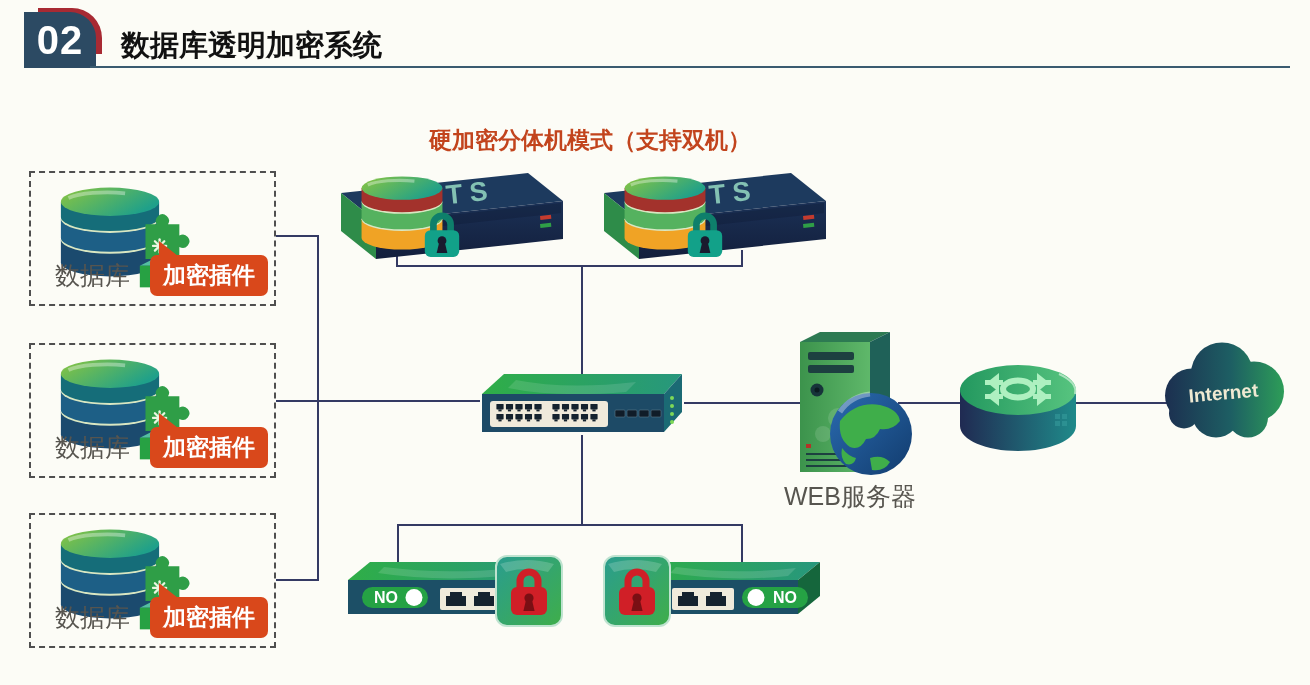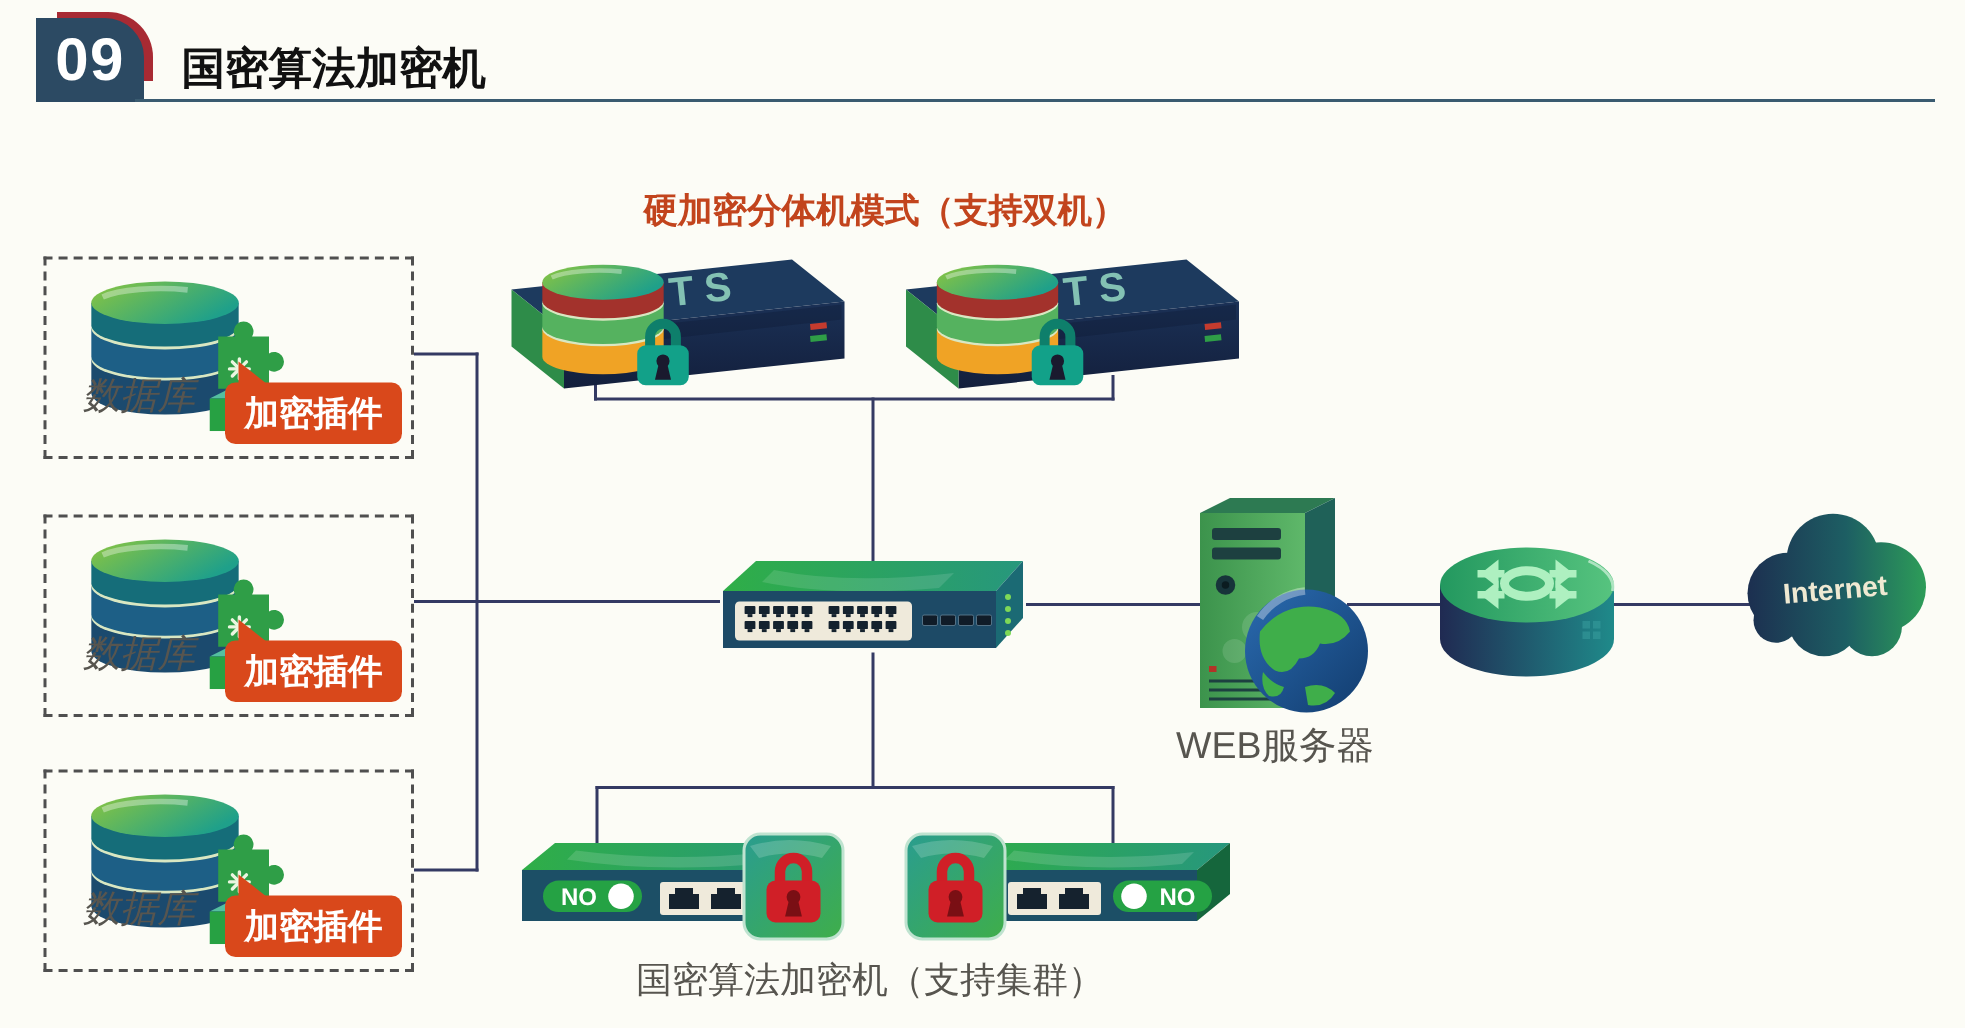--- a/index.html
+++ b/index.html
@@ -30,21 +30,21 @@
                 color:#57554f; font-size:24px; }
 
   
   .line { position:absolute; background:#343a63; z-index:0; }
 
   
   .db-box { position:absolute; left:29px; width:247px; height:135px;
             border:2px dashed #4f4f4f; z-index:2; }
   .db-box .cyl  { position:absolute; left:20px; top:8px; }
   .db-box .plug { position:absolute; left:95px; top:40px; }
-  .db-label { position:absolute; left:24px; bottom:24px; font-size:25px; color:#57554f;font-style:italic; }
+  .db-label { position:absolute; left:24px; bottom:12px; font-size:25px; color:#57554f; }
   .plugin-bubble { position:absolute; right:6px; bottom:8px; background:#d9481b;
                    color:#fff; font-size:23px; font-weight:bold;
                    padding:5px 13px; border-radius:7px; }
   .plugin-bubble::before { content:""; position:absolute; left:9px; top:-14px;
                    border-bottom:15px solid #d9481b; border-right:19px solid transparent; }
 
   .dev { position:absolute; z-index:1; }
   .lbl-web { position:absolute; left:770px; top:480px; width:160px; text-align:center;
              font-size:25px; color:#57554f; z-index:1; }
   svg { overflow:visible; }
@@ -127,28 +127,27 @@
       <rect x="2.4" y="5.4" width="3.2" height="2" fill="#14222e"></rect>
     </symbol>
   </defs>
 </svg>
 
 <div class="stage">
 
   <div class="badge-wrap">
     <div class="badge-red"></div>
     <div class="badge-box">
-      <span>09</span>
+      <span>02</span>
     </div>
   </div>
-  <div class="page-title">国密算法加密机</div>
+  <div class="page-title">数据库透明加密系统</div>
   <div class="title-rule"></div>
 
   <div class="cap-red">硬加密分体机模式（支持双机）</div>
-  <div class="cap-bottom">国密算法加密机（支持集群）</div>
 
   <div class="line" style="left:276px;top:235px;width:43px;height:2px"></div>
   <div class="line" style="left:317px;top:235px;width:2px;height:346px"></div>
   <div class="line" style="left:276px;top:400px;width:204px;height:2px"></div>
   <div class="line" style="left:276px;top:579px;width:43px;height:2px"></div>
   <div class="line" style="left:396px;top:250px;width:2px;height:17px"></div>
   <div class="line" style="left:396px;top:265px;width:347px;height:2px"></div>
   <div class="line" style="left:741px;top:250px;width:2px;height:17px"></div>
   <div class="line" style="left:581px;top:265px;width:2px;height:110px"></div>
   <div class="line" style="left:581px;top:435px;width:2px;height:91px"></div>

